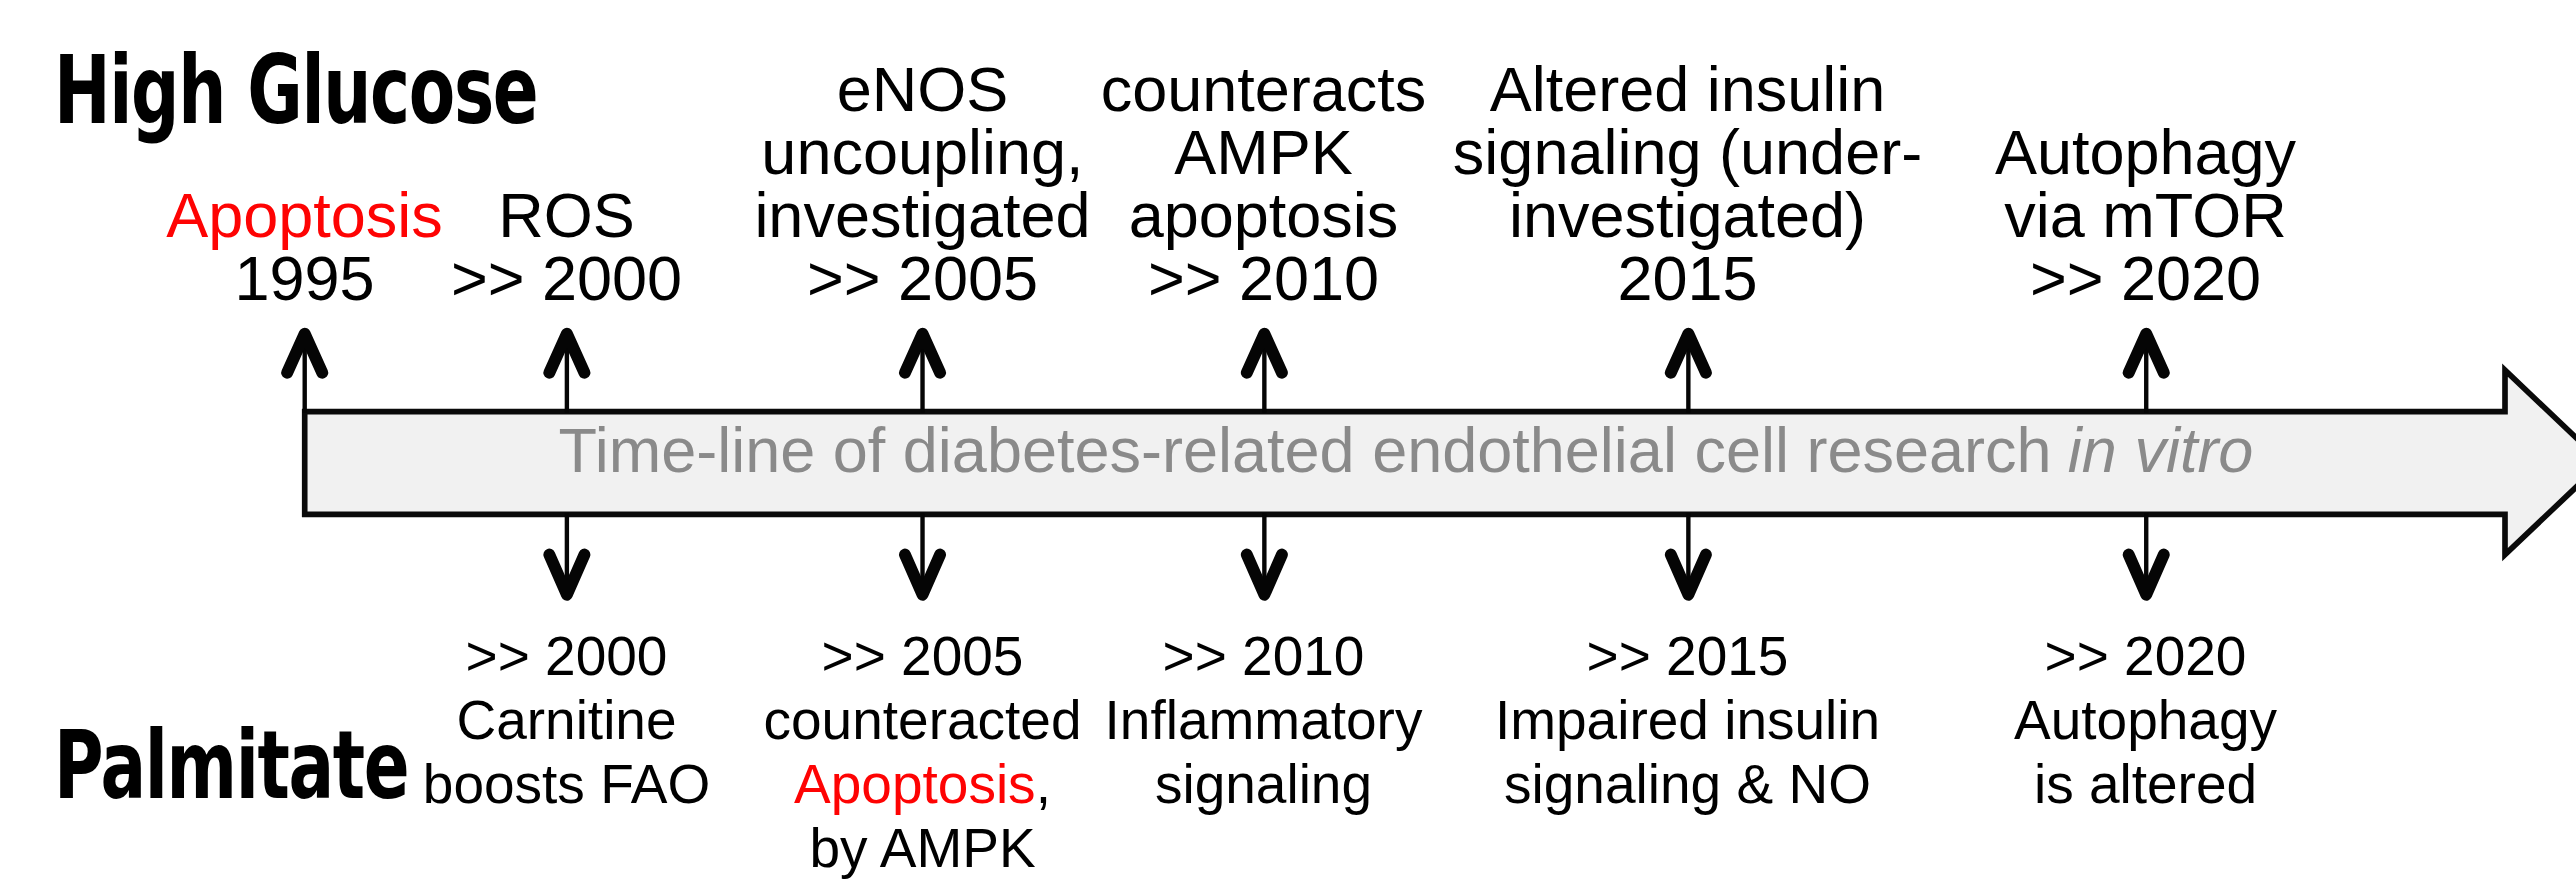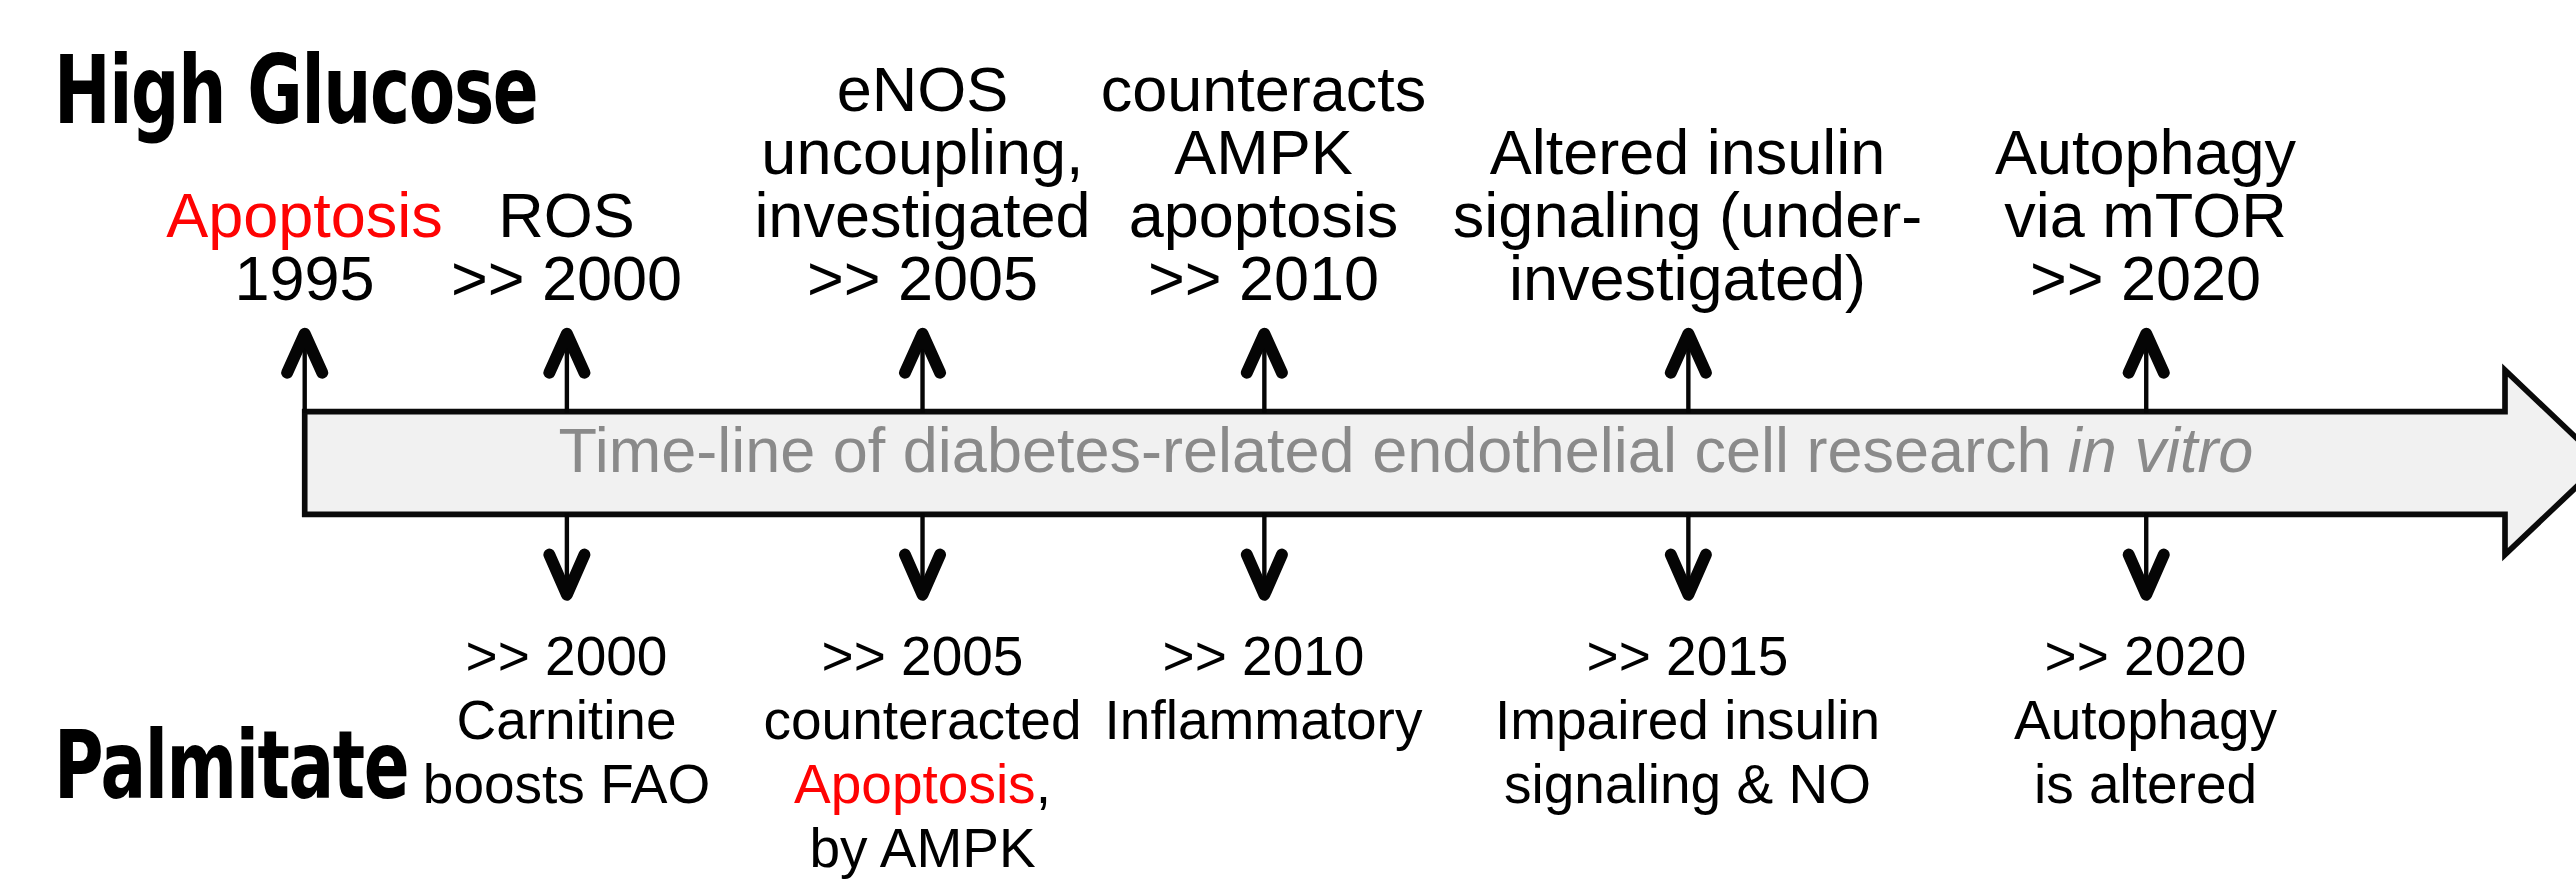--- a/index.html
+++ b/index.html
@@ -125,20 +125,21 @@
     <span class="ln">counteracts</span>
     <span class="ln">AMPK</span>
     <span class="ln">apoptosis</span>
     <span class="ln">&gt;&gt; 2010</span>
   </div>
 
   <div class="tcol" style="left:1653px">
     <span class="ln">Altered insulin</span>
     <span class="ln">signaling (under-</span>
     <span class="ln">investigated)</span>
+    <span class="ln">2015</span>
   </div>
 
   <div class="tcol" style="left:2111px">
     <span class="ln">Autophagy</span>
     <span class="ln">via mTOR</span>
     <span class="ln">&gt;&gt; 2020</span>
   </div>
 
   <div class="bcol" style="left:532px">
     <span class="ln">&gt;&gt; 2000</span>
@@ -149,20 +150,21 @@
   <div class="bcol" style="left:888px">
     <span class="ln">&gt;&gt; 2005</span>
     <span class="ln">counteracted</span>
     <span class="ln"><span class="red">Apoptosis</span><span>,</span></span>
     <span class="ln">by AMPK</span>
   </div>
 
   <div class="bcol" style="left:1229px">
     <span class="ln">&gt;&gt; 2010</span>
     <span class="ln">Inflammatory</span>
+    <span class="ln">signaling</span>
   </div>
 
   <div class="bcol" style="left:1653px">
     <span class="ln">&gt;&gt; 2015</span>
     <span class="ln">Impaired insulin</span>
     <span class="ln">signaling &amp; NO</span>
   </div>
 
   <div class="bcol" style="left:2111px">
     <span class="ln">&gt;&gt; 2020</span>

